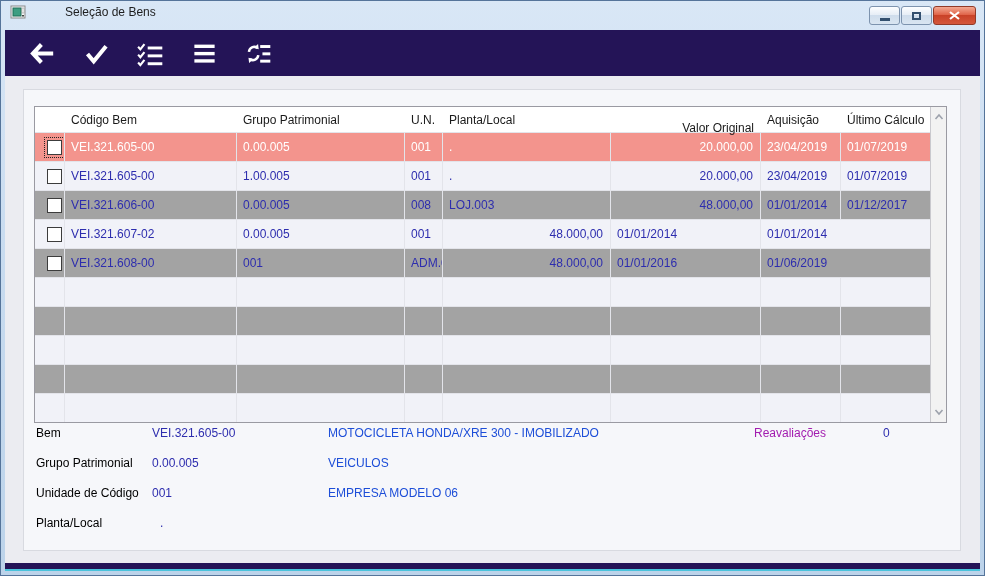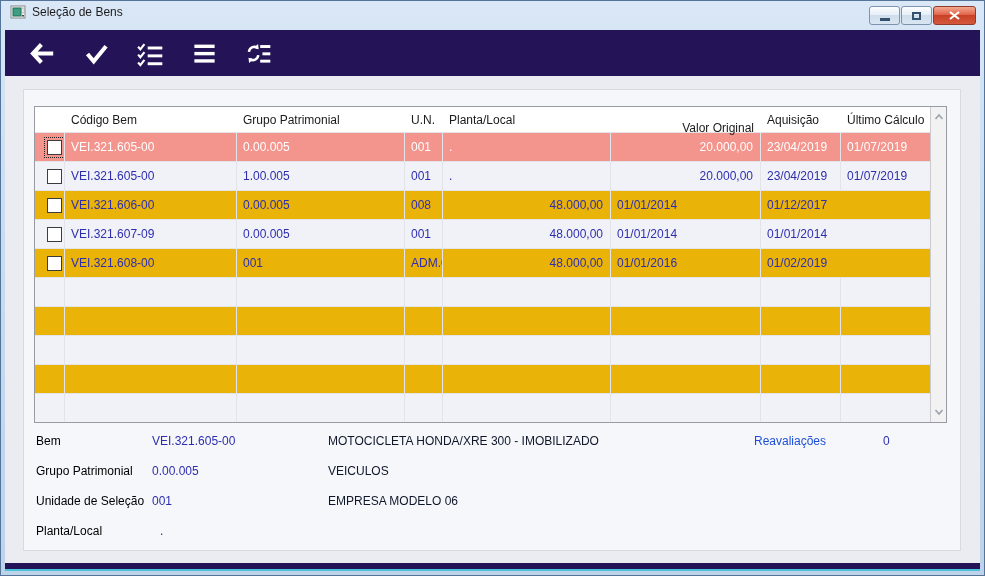--- a/index.html
+++ b/index.html
@@ -5,21 +5,21 @@
   * { margin:0; padding:0; box-sizing:border-box; }
   html,body { width:985px; height:576px; overflow:hidden; background:#fff;
               font-family:"Liberation Sans", sans-serif; }
 
   .window { position:relative; width:985px; height:576px;
             border:1px solid #55749A;
             background:linear-gradient(180deg,#D9E7F6 0%,#C9DCF0 40%,#BCD3EA 100%); }
 
   
   .titlebar { position:relative; height:22px; display:flex; align-items:center;
-              padding-left:9px; }
+              padding-left:9px;gap:33px; }
   .app-icon { width:16px; height:16px; margin-right:6px; display:inline-block; }
   .title-text { font-size:12px; color:#1d1d1d; }
   .win-controls { position:absolute; top:5px; right:8px; display:flex; gap:1px; }
   .win-btn { width:31px; height:19px; border:1px solid #7D93AE; border-radius:3px;
              display:flex; align-items:center; justify-content:center;
              background:linear-gradient(180deg,#FDFEFF 0%,#E7EEF6 45%,#CFDDEC 50%,#D9E5F1 100%); }
   .win-btn.close { width:43px; border:1px solid #923A28;
              background:linear-gradient(180deg,#F3A992 0%,#E0654A 45%,#C94228 50%,#D4573C 100%); }
   .glyph-min { width:10px; height:3px; background:#33506F; margin-top:7px; }
   .glyph-max { width:9px; height:8px; border:2px solid #33506F; background:transparent; }
@@ -46,41 +46,41 @@
   .trow { display:grid;
           grid-template-columns:30px 172px 168px 38px 168px 150px 80px 1fr;
           height:29px; align-items:center; }
   .thead-row { height:26px; background:#FFFFFF; border-bottom:1px solid #E3E4EA; }
   .thead-row .cell { color:#1a1a1a; font-size:12px; }
   .cell { height:100%; display:flex; align-items:center; padding-left:6px;
           font-size:12px; color:#2D2DAE; border-right:1px solid #E3E4EA;
           white-space:nowrap; overflow:hidden; }
   .cell.right { justify-content:flex-end; padding-right:7px; padding-left:0; }
   .cell.c-last { border-right:none; }
-  .drow { border-bottom:1px solid #E3E4EA; background:#eab308; cursor:default; }
+  .drow { border-bottom:1px solid #E3E4EA; background:#a3a3a3; cursor:default; }
   .drow.alt { background:#F1F2F8; }
   .drow.selected { background:#F3948D; }
   .drow.selected .cell { color:#FFFFFF; }
   .cb { width:15px; height:15px; background:#fff; border:1px solid #3c3c3c;
         margin-left:6px; }
   .drow.selected .cb { outline:1px dotted #222; outline-offset:2px; }
 
   .vscroll { position:absolute; top:0; right:0; width:16px; height:315px;
              background:#F2F2F2; border-left:1px solid #C9C9CE; }
   .vs-arrow { position:absolute; left:0; width:16px; height:16px; display:flex;
               align-items:center; justify-content:center; }
   .vs-up { top:2px; } .vs-down { bottom:2px; }
 
   
   .details { position:absolute; left:12px; top:336px; width:912px; }
-  .det-row { position:relative; height:30px; display:flex; align-items:center; }
+  .det-row { position:relative; height:30px; display:flex; }
   .det-label { width:116px; font-size:12px; color:#000; flex:none; }
   .det-value { width:176px; font-size:12px; color:#2D2DAE; flex:none; }
-  .det-desc  { font-size:12px; color:#0f172a; }
-  .reav-label { position:absolute; left:718px; font-size:12px; color:#1d4ed8; }
+  .det-desc  { font-size:12px; color:#1d4ed8; }
+  .reav-label { position:absolute; left:718px; font-size:12px; color:#a21caf; }
   .reav-value { position:absolute; left:847px; font-size:12px; color:#2D2DAE; }
 </style>
 </head>
 <body>
 
 <div class="window">
 
   <div class="titlebar">
     <span class="app-icon">
       <svg width="16" height="16" viewBox="0 0 16 16">
@@ -185,45 +185,46 @@
               <div class="cell">23/04/2019</div>
               <div class="cell c-last">01/07/2019</div>
             </div>
             <div class="trow drow">
               <div class="cell">
                 <div class="cb"></div>
               </div>
               <div class="cell">VEI.321.606-00</div>
               <div class="cell">0.00.005</div>
               <div class="cell">008</div>
+              <div class="cell">LOJ.003</div>
               <div class="cell right">48.000,00</div>
               <div class="cell">01/01/2014</div>
               <div class="cell c-last">01/12/2017</div>
             </div>
             <div class="trow drow alt">
               <div class="cell">
                 <div class="cb"></div>
               </div>
-              <div class="cell">VEI.321.607-09</div>
+              <div class="cell">VEI.321.607-02</div>
               <div class="cell">0.00.005</div>
               <div class="cell">001</div>
               <div class="cell right">48.000,00</div>
               <div class="cell">01/01/2014</div>
               <div class="cell c-last">01/01/2014</div>
             </div>
             <div class="trow drow">
               <div class="cell">
                 <div class="cb"></div>
               </div>
               <div class="cell">VEI.321.608-00</div>
               <div class="cell">001</div>
               <div class="cell">ADM.001</div>
               <div class="cell right">48.000,00</div>
               <div class="cell">01/01/2016</div>
-              <div class="cell c-last">01/02/2019</div>
+              <div class="cell c-last">01/06/2019</div>
             </div>
             <div class="trow drow alt">
               <div class="cell"></div>
               <div class="cell"></div>
               <div class="cell"></div>
               <div class="cell"></div>
               <div class="cell"></div>
               <div class="cell right"></div>
               <div class="cell"></div>
               <div class="cell c-last"></div>
@@ -289,21 +290,21 @@
             <span class="det-desc">MOTOCICLETA HONDA/XRE 300 - IMOBILIZADO</span>
             <span class="reav-label">Reavaliações</span>
             <span class="reav-value">0</span>
           </div>
           <div class="det-row">
             <span class="det-label">Grupo Patrimonial</span>
             <span class="det-value">0.00.005</span>
             <span class="det-desc">VEICULOS</span>
           </div>
           <div class="det-row">
-            <span class="det-label">Unidade de Seleção</span>
+            <span class="det-label">Unidade de Código</span>
             <span class="det-value">001</span>
             <span class="det-desc">EMPRESA MODELO 06</span>
           </div>
           <div class="det-row">
             <span class="det-label">Planta/Local</span>
             <span class="det-value" style="padding-left: 8px;">.</span>
             <span class="det-desc"></span>
           </div>
         </div>
     </div>

